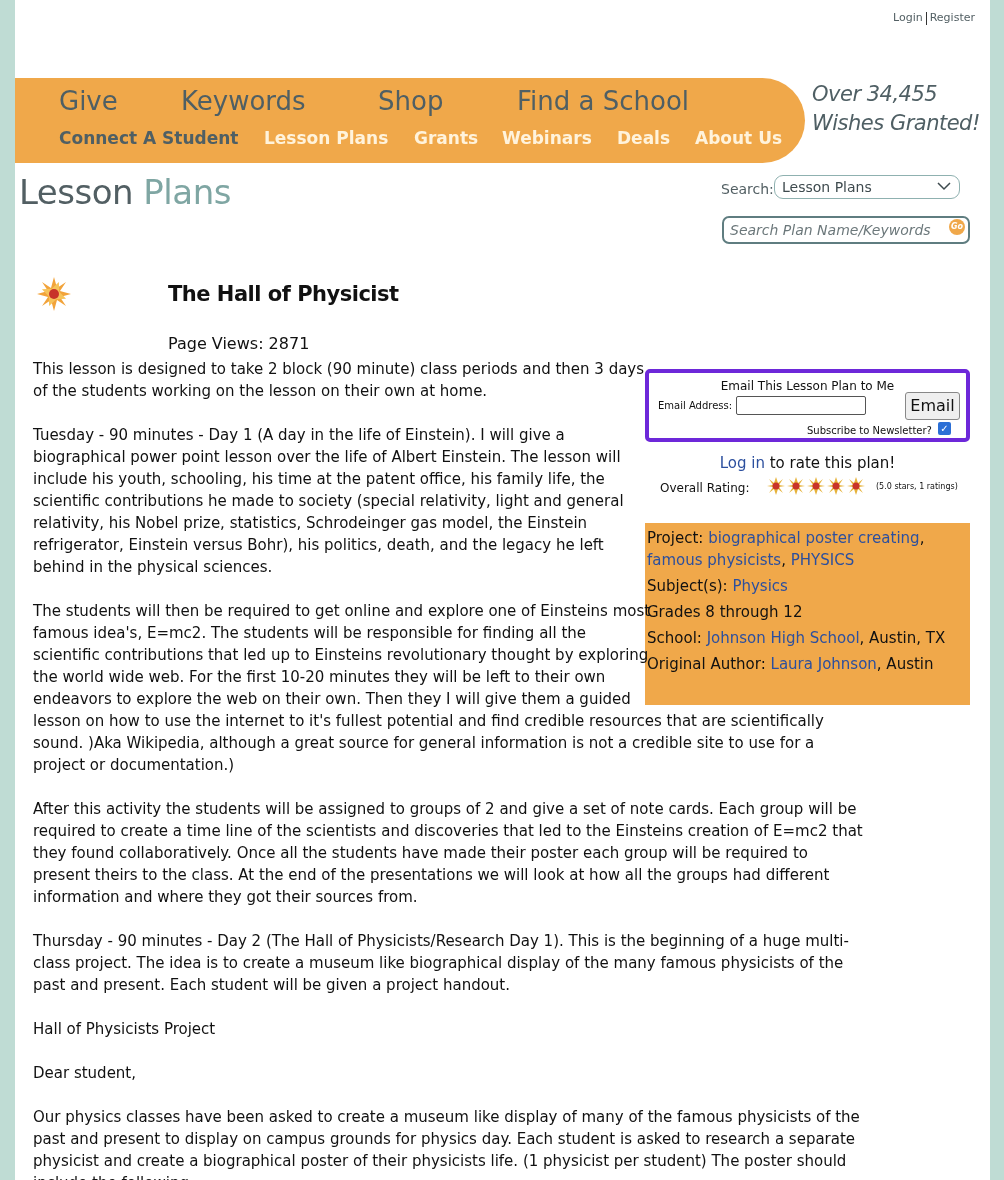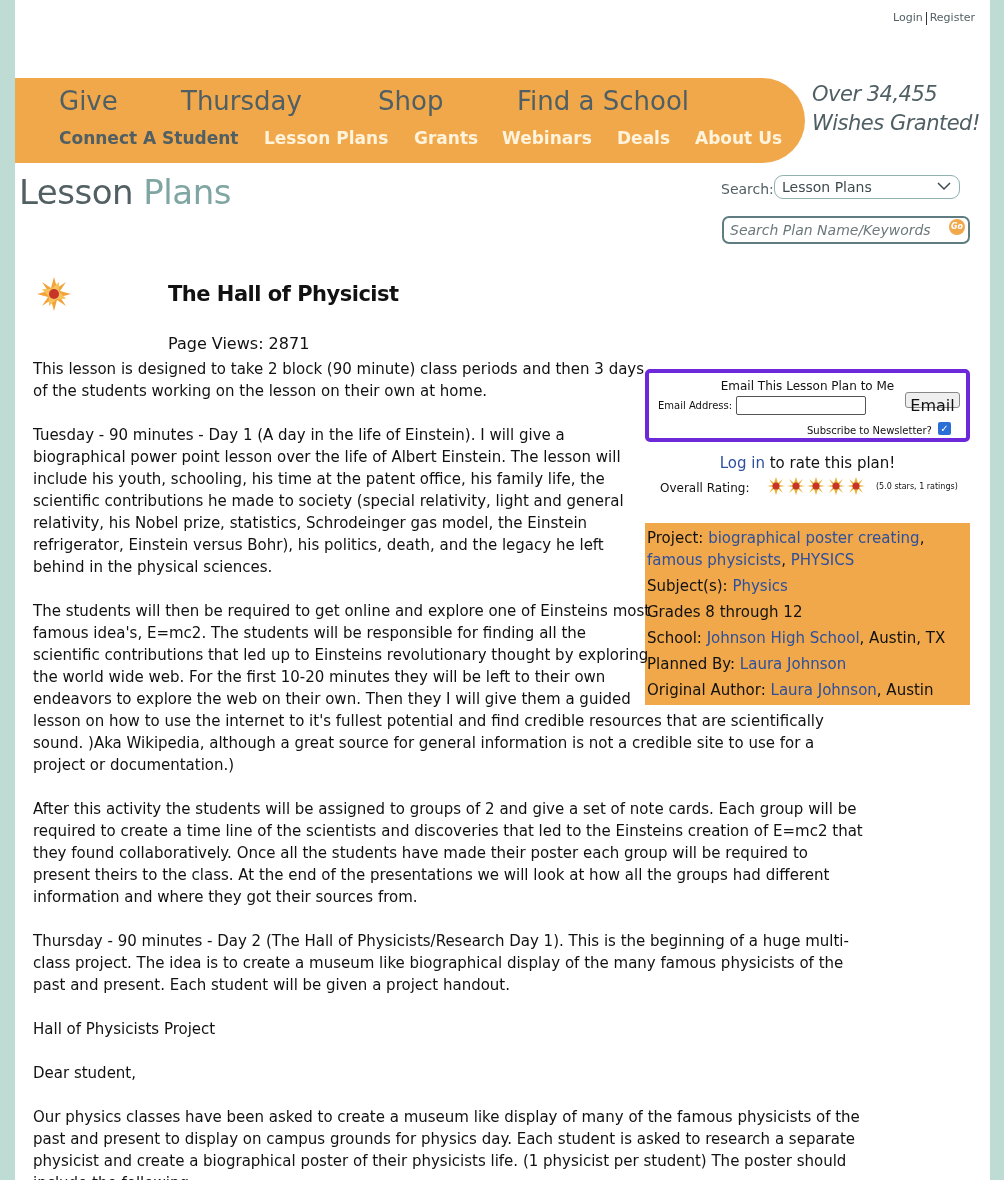--- a/index.html
+++ b/index.html
@@ -75,21 +75,21 @@
 
     
     .email-box {
       position: absolute; left: 630px; top: 369px; width: 325px; height: 73px;
       border: 4px solid #6d28d9; border-radius: 5px; box-sizing: border-box; background: #fff;
     }
     .email-title { position: absolute; left: 0; width: 100%; top: 6px; text-align: center; font-size: 12px; color: #111; }
     .email-label { position: absolute; left: 9px; top: 27px; font-size: 10px; color: #111; }
     .email-input { position: absolute; left: 87px; top: 23px; width: 130px; height: 19px; border: 1px solid #555; border-radius: 2px; box-sizing: border-box; background: #fff; }
     .email-button {
-      position: absolute; left: 256px; top: 19px; width: 55px; height: 16px; box-sizing: border-box;
+      position: absolute; left: 256px; top: 19px; width: 55px; height: 28px; box-sizing: border-box;
       border: 1px solid #888; border-radius: 3px; background: #efefef; font-size: 16px; color: #111; text-align: center; line-height: 26px;
     }
     .subscribe-label { position: absolute; left: 158px; top: 52px; font-size: 10px; color: #111; white-space: nowrap; }
     .subscribe-check {
       position: absolute; left: 289px; top: 49px; width: 13px; height: 13px; background: #2b6fd6; border-radius: 2px;
       color: #fff; font-size: 10px; line-height: 13px; text-align: center;
     }
 
     .rate-line { position: absolute; left: 630px; width: 325px; top: 454px; text-align: center; font-size: 15px; color: #111; white-space: nowrap; }
     .rate-line a { color: #2c4f9e; }
@@ -112,21 +112,21 @@
 
 <div class="page">
 
 
   <div class="auth-links">
     <a href="#">Login</a><span class="auth-sep"></span><a href="#">Register</a>
   </div>
 
   <div class="nav">
     <a href="#" class="nav-main" style="left:44px">Give</a>
-    <a href="#" class="nav-main" style="left:166px">Thursday</a>
+    <a href="#" class="nav-main" style="left:166px">Keywords</a>
     <a href="#" class="nav-main" style="left:363px">Shop</a>
     <a href="#" class="nav-main" style="left:502px">Find a School</a>
 
     <a href="#" class="nav-sub" style="left:44px">Connect A Student</a>
     <a href="#" class="nav-sub light" style="left:249px">Lesson Plans</a>
     <a href="#" class="nav-sub light" style="left:399px">Grants</a>
     <a href="#" class="nav-sub light" style="left:487px">Webinars</a>
     <a href="#" class="nav-sub light" style="left:602px">Deals</a>
     <a href="#" class="nav-sub light" style="left:680px">About Us</a>
   </div>
@@ -211,23 +211,20 @@
   <div class="info-box">
     <div class="info-row">
       <span>Project: </span><a href="#">biographical poster creating</a>, <a href="#">famous physicists</a>, <a href="#">PHYSICS</a>
     </div>
     <div class="info-row">
       <span>Subject(s): </span><a href="#">Physics</a>
     </div>
     <div class="info-row">Grades 8 through 12</div>
     <div class="info-row">
       <span>School: </span><a href="#">Johnson High School</a><span>, Austin, TX</span>
-    </div>
-    <div class="info-row">
-      <span>Planned By: </span><a href="#">Laura Johnson</a>
     </div>
     <div class="info-row">
       <span>Original Author: </span><a href="#">Laura Johnson</a><span>, Austin</span>
     </div>
   </div>
 
   <div class="body-text">
     <div class="float-spacer"></div>
     <p>This lesson is designed to take 2 block (90 minute) class periods and then 3 days of the students working on the lesson on their own at home.</p>
     <p>Tuesday - 90 minutes - Day 1 (A day in the life of Einstein). I will give a biographical power point lesson over the life of Albert Einstein. The lesson will include his youth, schooling, his time at the patent office, his family life, the scientific contributions he made to society (special relativity, light and general relativity, his Nobel prize, statistics, Schrodeinger gas model, the Einstein refrigerator, Einstein versus Bohr), his politics, death, and the legacy he left behind in the physical sciences.</p>

